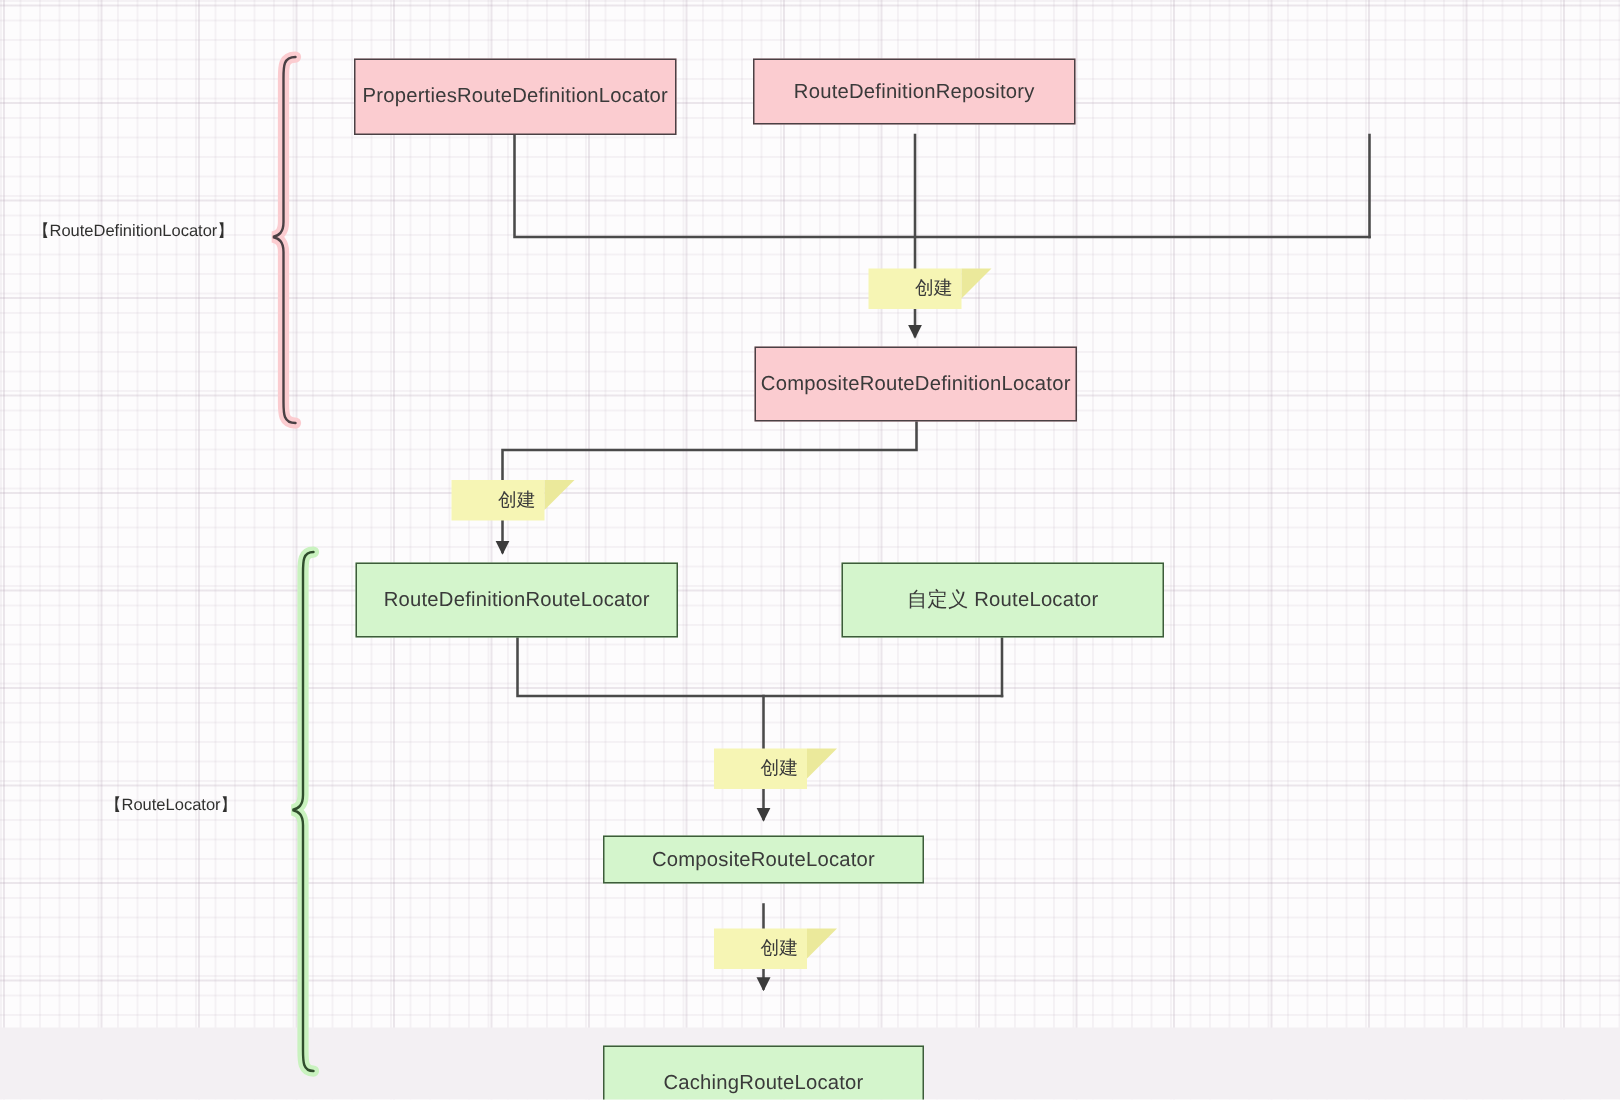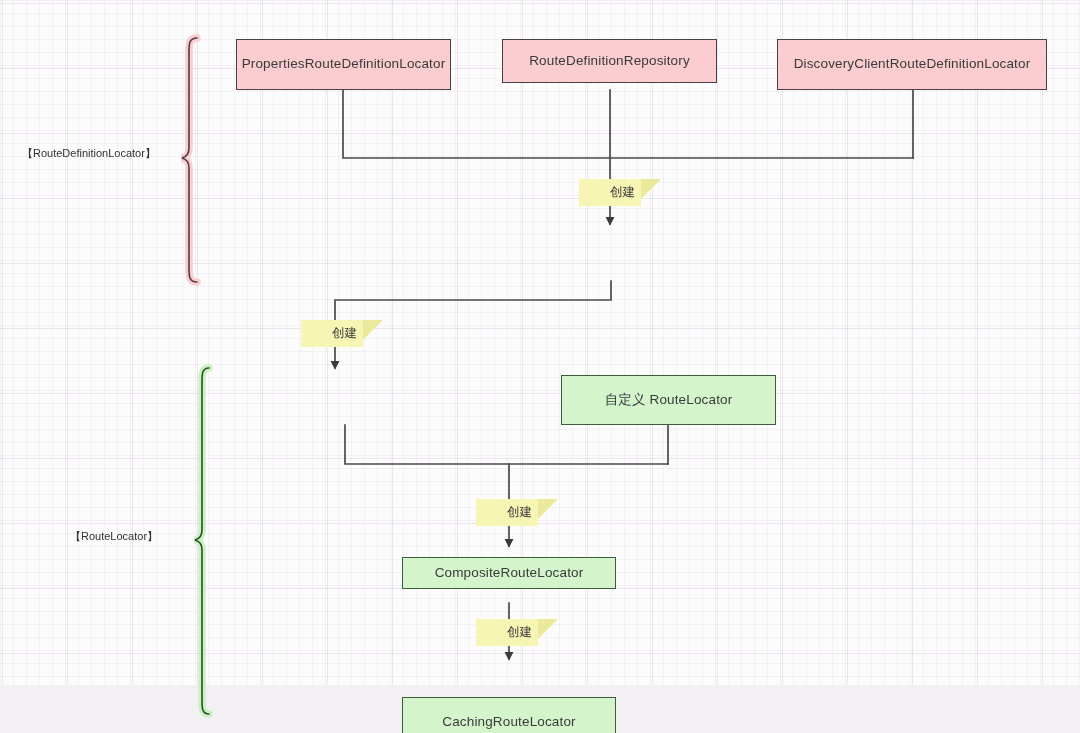--- a/index.html
+++ b/index.html
@@ -126,25 +126,28 @@
   <div class="brace-label" style="left:70px;top:529px;">【RouteLocator】</div>
 
   <div class="node pink" style="left:236px;top:39px;width:215px;height:51px;">
     <span>PropertiesRouteDefinitionLocator</span>
   </div>
 
   <div class="node pink" style="left:502px;top:39px;width:215px;height:44px;">
     <span>RouteDefinitionRepository</span>
   </div>
 
-  <div class="node pink" style="left:777px;top:39px;width:270px;height:51px;">
-    <span>DiscoveryClientRouteDefinitionLocator</span>
+
+  <div class="node pink" style="left:503px;top:231px;width:215px;height:50px;">
+    <span>CompositeRouteDefinitionLocator</span>
   </div>
 
-
+  <div class="node green" style="left:237px;top:375px;width:215px;height:50px;">
+    <span>RouteDefinitionRouteLocator</span>
+  </div>
 
   <div class="node green" style="left:561px;top:375px;width:215px;height:50px;">
     <span>自定义 RouteLocator</span>
   </div>
 
   <div class="node green" style="left:402px;top:557px;width:214px;height:32px;">
     <span>CompositeRouteLocator</span>
   </div>
 
   <div class="node green" style="left:402px;top:697px;width:214px;height:50px;">

